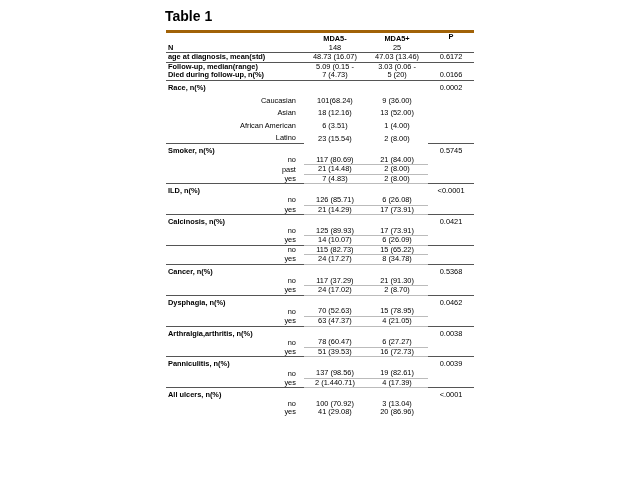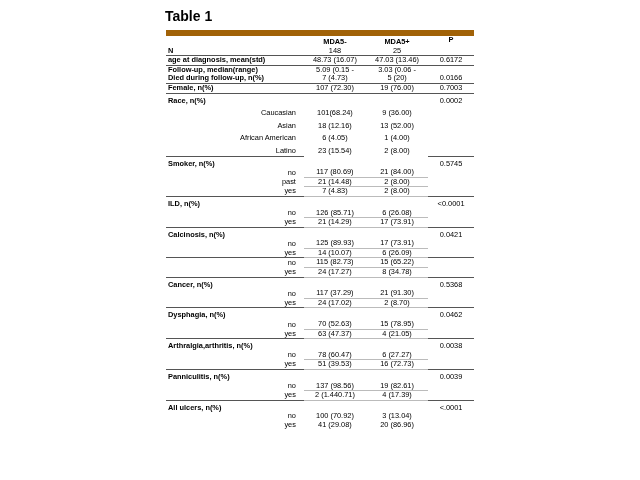--- a/index.html
+++ b/index.html
@@ -6,21 +6,21 @@
   body { width: 640px; height: 480px; position: relative; overflow: hidden;
          font-family: "Liberation Sans", sans-serif; color: #000; }
   .title { position: absolute; left: 165px; top: 8px; font-size: 14px; font-weight: bold; }
   table { position: absolute; left: 166px; top: 30px; width: 308px;
           border-collapse: collapse; font-size: 7.4px; line-height: 8.6px; }
   td { padding: 0 2px; vertical-align: bottom; white-space: nowrap; }
   td.c1 { width: 138px; }
   td.c2 { width: 62px; text-align: center; }
   td.c3 { width: 62px; text-align: center; }
   td.c4 { width: 46px; text-align: center; vertical-align: top; }
-  tr.top td { border-top: 6px solid #a16207; }
+  tr.top td { border-top: 3px solid #a16207; }
   tr.hdr td.c2, tr.hdr td.c3 { font-weight: bold; padding-top: 2px; }
   tr.hdr td.c4 { font-weight: bold; vertical-align: top; }
   tr.bold-label td.c1 { font-weight: bold; }
   tr.sep td { border-bottom: 1px solid #555; }
   tr.sub td.c1 { text-align: right; padding-right: 8px; }
   tr.gap td { padding-top: 4px; margin-top: 27px; }
   tr.sub td.c2, tr.sub td.c3 { border-bottom: 1px solid #bbb; }
   tr.sub.nb td.c2, tr.sub.nb td.c3 { border-bottom: none; }
   tr.grp td { padding-top: 3px; }
 </style>
@@ -54,47 +54,41 @@
       <td class="c2">5.09 (0.15 -</td>
       <td class="c3">3.03 (0.06 -</td>
       <td class="c4"></td>
     </tr>
     <tr class="bold-label sep">
       <td class="c1">Died during follow-up, n(%)</td>
       <td class="c2">7 (4.73)</td>
       <td class="c3">5 (20)</td>
       <td class="c4">0.0166</td>
     </tr>
-    <tr class="bold-label sep">
-      <td class="c1">Female, n(%)</td>
-      <td class="c2">107 (72.30)</td>
-      <td class="c3">19 (76.00)</td>
-      <td class="c4">0.7003</td>
-    </tr>
   <tr class="bold-label grp">
         <td class="c1">Race, n(%)</td>
         <td class="c2"></td>
         <td class="c3"></td>
         <td class="c4">0.0002</td>
       </tr>
       <tr class="sub gap nb">
         <td class="c1">Caucasian</td>
         <td class="c2">101(68.24)</td>
         <td class="c3">9 (36.00)</td>
         <td class="c4"></td>
       </tr>
       <tr class="sub gap nb">
         <td class="c1">Asian</td>
         <td class="c2">18 (12.16)</td>
         <td class="c3">13 (52.00)</td>
         <td class="c4"></td>
       </tr>
       <tr class="sub gap nb">
         <td class="c1">African American</td>
-        <td class="c2">6 (4.05)</td>
+        <td class="c2">6 (3.51)</td>
         <td class="c3">1 (4.00)</td>
         <td class="c4"></td>
       </tr>
       <tr class="sub sep gap nb">
         <td class="c1">Latino</td>
         <td class="c2">23 (15.54)</td>
         <td class="c3">2 (8.00)</td>
         <td class="c4"></td>
       </tr>
       <tr class="bold-label grp">

